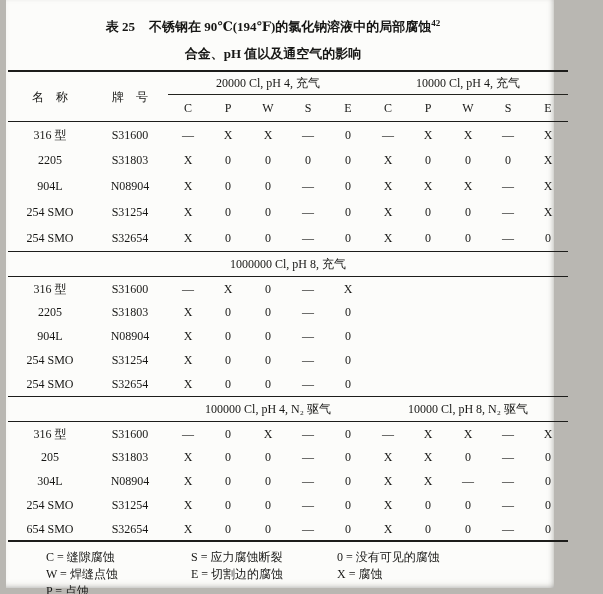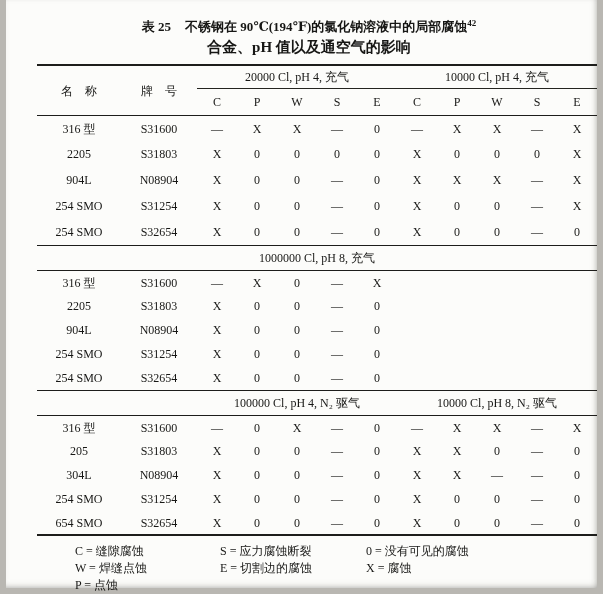--- a/index.html
+++ b/index.html
@@ -5,31 +5,31 @@
   * { box-sizing: border-box; }
   html, body { margin: 0; padding: 0; }
   body {
     width: 603px; height: 594px; overflow: hidden;
     background: #b9b7b2;
     font-family: "Liberation Serif", "DejaVu Serif", serif;
     color: #171715;
   }
   .page {
     position: absolute; left: 6px; top: 0;
-    width: 591px; height: 588px;
+    width: 548px; height: 588px;
     background: #fcfcfa;
-    padding: 10px 16px 0 31px;
+    padding: 10px 16px 0 2px;
     box-shadow: inset -4px 0 6px -4px rgba(110,108,102,.55),
                 inset 0 -5px 7px -5px rgba(110,108,102,.55);
   }
   .title-block { text-align: center; font-weight: bold; padding-top: 5px; }
   .title-line1 { font-size: 13px; line-height: 17px; }
   .t-prefix { margin-right: 14px; }
   .t-sup { font-size: 9px; }
-  .title-line2 { font-size: 15px; line-height: 17px; margin-top: 4px; }
+  .title-line2 { font-size: 13px; line-height: 17px; margin-top: 10px; }
 
   table.corr-table {
     width: 560px; margin: 8px auto 0;
     border-collapse: collapse; table-layout: fixed;
     border-top: 2px solid #1d1d1b;
     border-bottom: 2px solid #1d1d1b;
     font-size: 12px;
   }
   col.c-name  { width: 84px; }
   col.c-grade { width: 76px; }

